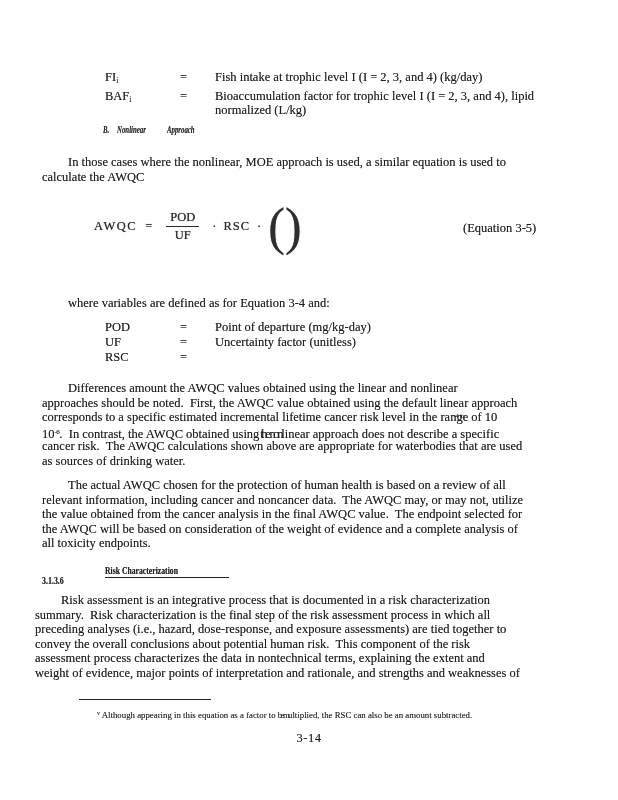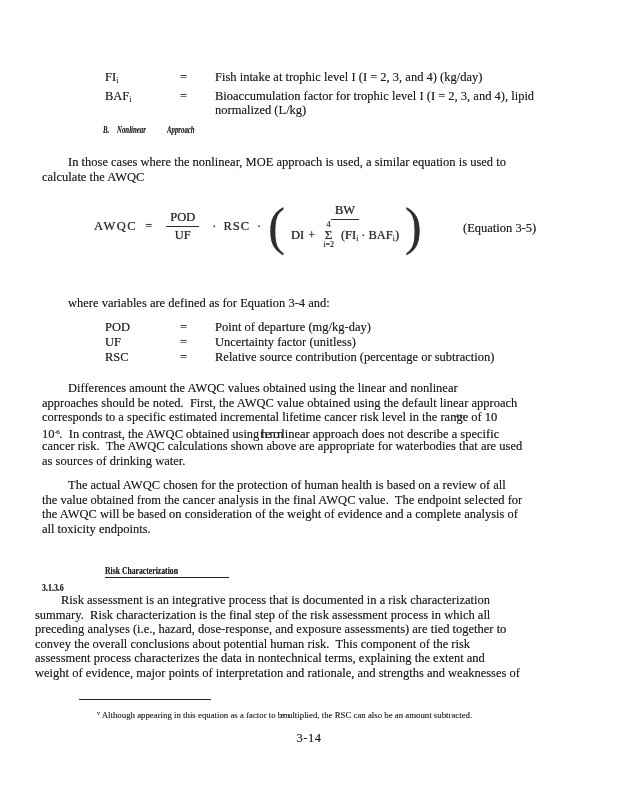--- a/index.html
+++ b/index.html
@@ -89,75 +89,62 @@
     <span class="awqc">AWQC</span>
     <span class="eqsign">=</span>
     <span class="frac">
       <span class="num">POD</span>
       <span class="den">UF</span>
     </span>
     <span class="dot">·</span>
     <span class="rsc">RSC</span>
     <span class="dot">·</span>
     <span class="bigparen">(</span>
-    <span class="frac">
-      <span class="num">BW</span>
-      <span class="denrow">
-        <span>DI</span>
-        <span style="margin:0 4px;">+</span>
-        <span class="sigma">
-          <span class="lim">4</span>
-          <span class="sym">Σ</span>
-          <span class="lim">i=2</span>
-        </span>
-        <span style="margin-left:3px;"><span>(FI</span><sub class="small">i</sub><span style="margin:0 3px;display:inline-block;">·</span><span>BAF</span><sub class="small">i</sub><span>)</span></span>
-      </span>
-    </span>
     <span class="bigparen">)</span>
   </div>
   <div class="abs" style="left:463px;top:221px;">(Equation 3-5)</div>
 
   <div class="abs pline ind" style="left:42px;top:296px;">where variables are defined as for Equation 3-4 and:</div>
 
   <div class="abs" style="left:105px;top:320px;width:480px;line-height:15px;">
     <div class="defrow" style="line-height:15px;">
       <span class="defterm">POD</span>
       <span class="defeq">=</span>
       <span class="defdesc">Point of departure (mg/kg-day)</span>
     </div>
     <div class="defrow" style="line-height:15px;">
       <span class="defterm">UF</span>
       <span class="defeq">=</span>
       <span class="defdesc">Uncertainty factor (unitless)</span>
     </div>
     <div class="defrow" style="line-height:15px;">
       <span class="defterm">RSC</span>
       <span class="defeq">=</span>
-      <span class="defdesc">Relative source contribution (percentage or subtraction)</span>
     </div>
   </div>
 
   <div class="abs" style="left:42px;top:381px;width:545px;">
     <div class="pline ind">Differences amount the AWQC values obtained using the linear and nonlinear</div>
     <div class="pline">approaches should be noted.  First, the AWQC value obtained using the default linear approach</div>
     <div class="pline"><span>corresponds to a specific estimated incremental lifetime cancer risk level in the range of 10</span><span class="overlay-sup">-4 to</span></div>
     <div class="pline"><span>10</span><sup class="small">-6</sup><span>.  In contrast, the AWQC obtained using</span><span class="squeeze-nl"> the non</span><span>linear approach does not describe a specific</span></div>
     <div class="pline">cancer risk.  The AWQC calculations shown above are appropriate for waterbodies that are used</div>
     <div class="pline">as sources of drinking water.</div>
   </div>
 
   <div class="abs" style="left:42px;top:478px;width:545px;">
     <div class="pline ind">The actual AWQC chosen for the protection of human health is based on a review of all</div>
+    <div class="pline">relevant information, including cancer and noncancer data.  The AWQC may, or may not, utilize</div>
     <div class="pline">the value obtained from the cancer analysis in the final AWQC value.  The endpoint selected for</div>
     <div class="pline">the AWQC will be based on consideration of the weight of evidence and a complete analysis of</div>
     <div class="pline">all toxicity endpoints.</div>
   </div>
 
   <div class="abs" style="left:42px;top:564px;width:250px;height:16px;">
-    <span class="abs" style="left:0;top:16px;"><span class="cond sec-num-in">3.1.3.6</span></span>
+    <span class="abs" style="left:0;top:9px;"><span class="cond sec-num-in">3.1.3.6</span></span>
     <span class="sec-title-wrap"><span class="cond sec-title-in">Risk Characterization</span></span>
   </div>
 
   <div class="abs" style="left:35px;top:593px;width:545px;">
     <div class="pline ind">Risk assessment is an integrative process that is documented in a risk characterization</div>
     <div class="pline">summary.  Risk characterization is the final step of the risk assessment process in which all</div>
     <div class="pline">preceding analyses (i.e., hazard, dose-response, and exposure assessments) are tied together to</div>
     <div class="pline">convey the overall conclusions about potential human risk.  This component of the risk</div>
     <div class="pline">assessment process characterizes the data in nontechnical terms, explaining the extent and</div>
     <div class="pline">weight of evidence, major points of interpretation and rationale, and strengths and weaknesses of</div>

